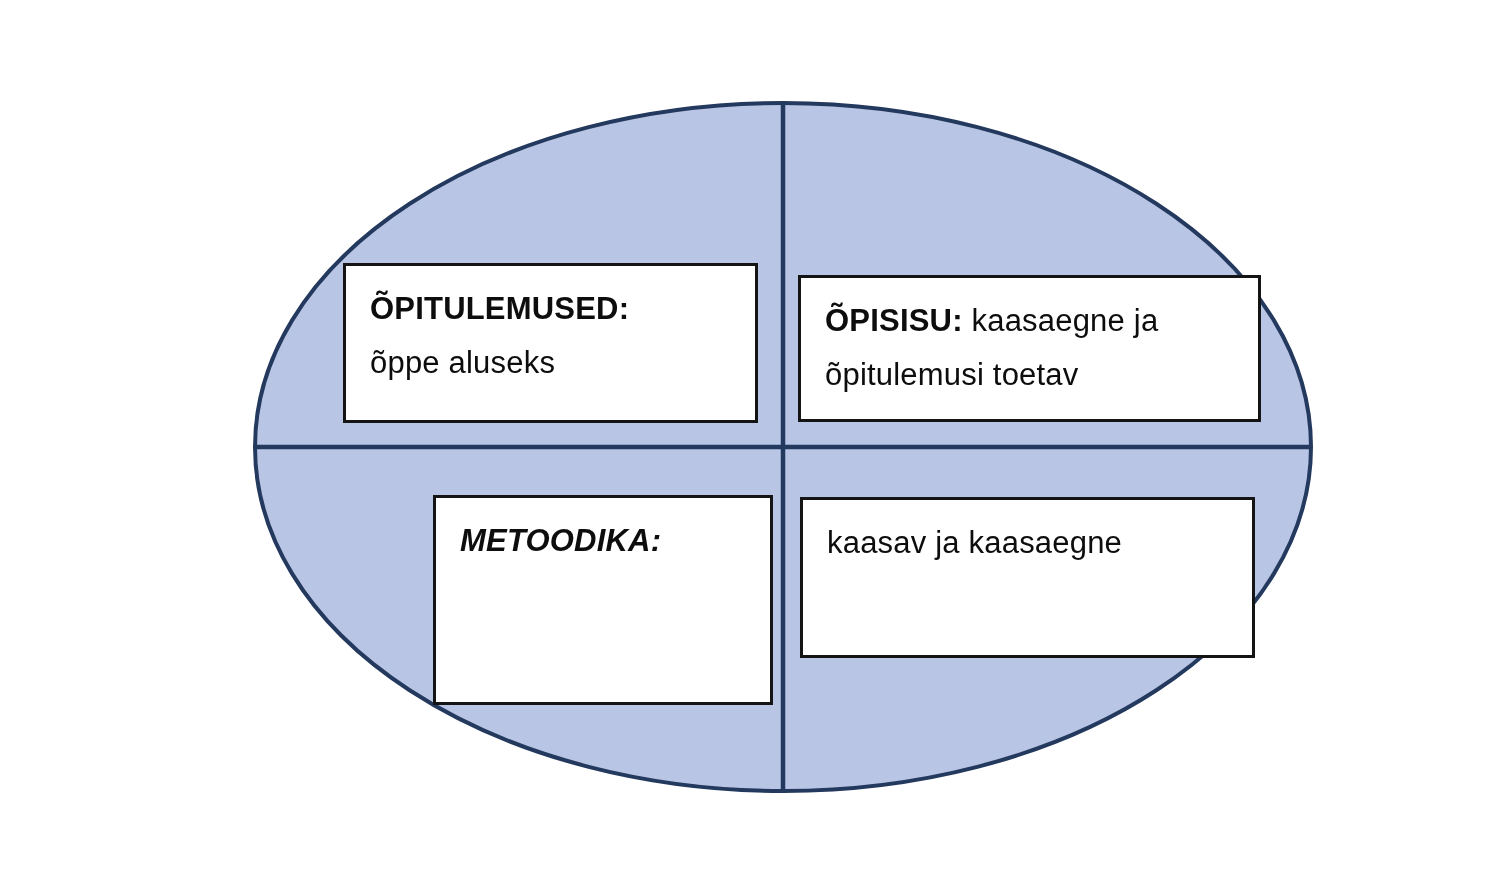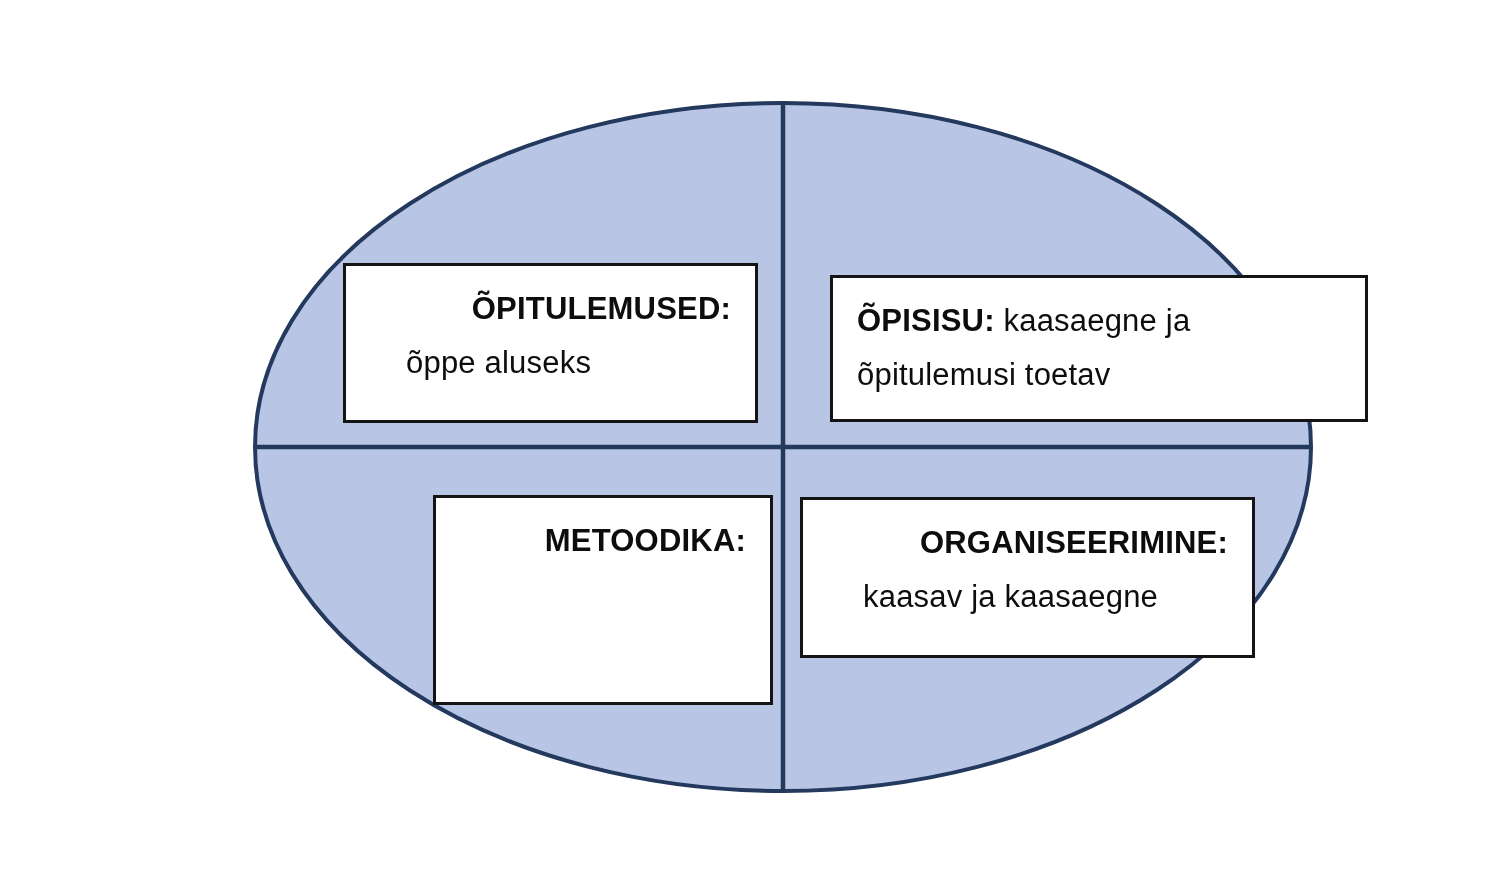--- a/index.html
+++ b/index.html
@@ -32,29 +32,29 @@
     letter-spacing: 0.2px;
   }
   .label-box .title {
     font-weight: 700;
   }
   .label-box .body {
     font-weight: 400;
     white-space: pre-line;
   }
   
-  .box-stacked .title { display: block; text-align: right; }
-  .box-stacked .body  { display: block; margin-left: 36px; }
+  .box-stacked .title { display: block; }
+  .box-stacked .body  { display: block; }
   
   .box-inline .title { display: inline; }
   .box-inline .body  { display: inline; }
 
   .box-top-left     { left: 343px; top: 263px; width: 415px; height: 160px; }
-  .box-top-right    { left: 798px; top: 275px; width: 538px; height: 147px; margin-left: 32px; }
-  .box-bottom-left  { left: 433px; top: 495px; width: 340px; height: 210px; }
+  .box-top-right    { left: 798px; top: 275px; width: 463px; height: 147px; }
+  .box-bottom-left  { left: 433px; top: 495px; width: 340px; height: 210px; font-style: italic; }
   .box-bottom-right { left: 800px; top: 497px; width: 455px; height: 161px; }
 </style>
 </head>
 <body>
 
 <div class="stage">
 
   <svg class="diagram-svg" width="1495" height="883" viewBox="0 0 1495 883">
     <ellipse cx="783" cy="447" rx="528" ry="344" stroke-width="4" fill="#b9c5e5"></ellipse>
     <ellipse cx="783" cy="447" rx="528" ry="344" fill="none" stroke-width="4" stroke="#24395e"></ellipse>
@@ -69,17 +69,16 @@
 
   <div class="label-box box-inline box-top-right">
     <span class="title">ÕPISISU:</span><span class="body"> kaasaegne ja õpitulemusi toetav</span>
   </div>
 
   <div class="label-box box-stacked box-bottom-left">
     <span class="title">METOODIKA:</span>
   </div>
 
   <div class="label-box box-stacked box-bottom-right">
-    <span class="title">ORGANISEERIMINE:</span>
     <span class="body">kaasav ja kaasaegne</span>
   </div>
 
 </div>
 
 </body></html>

